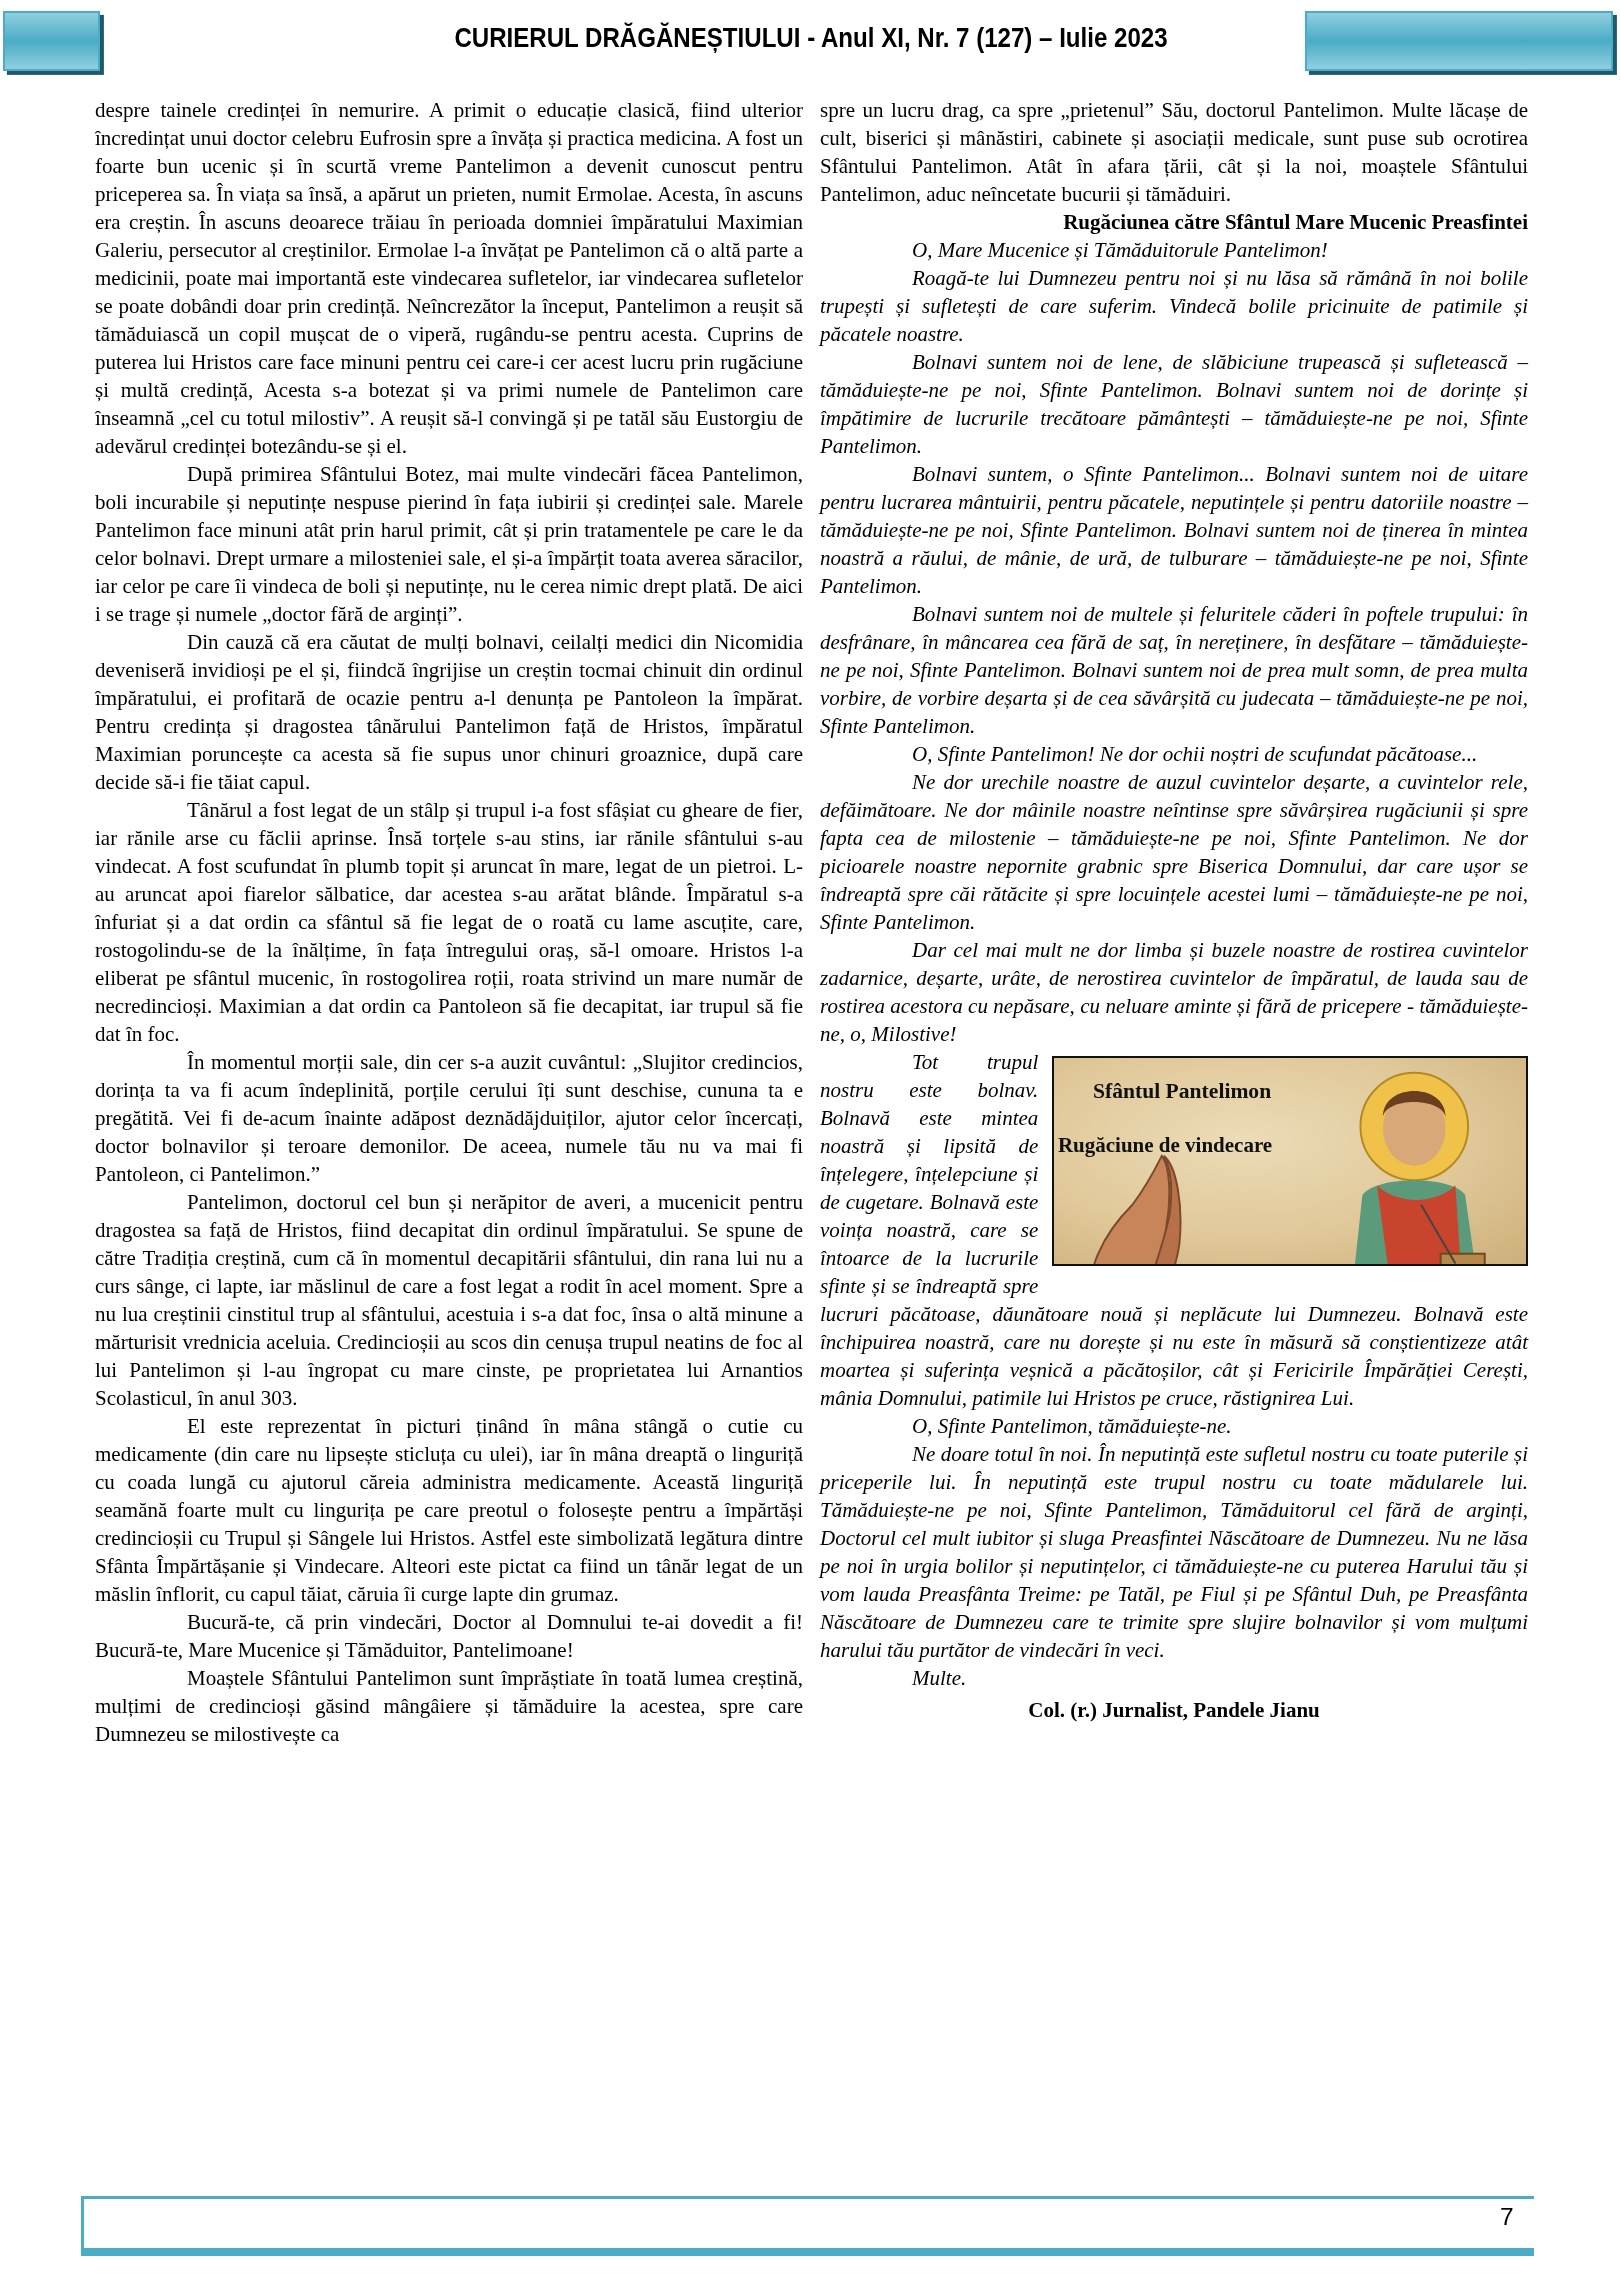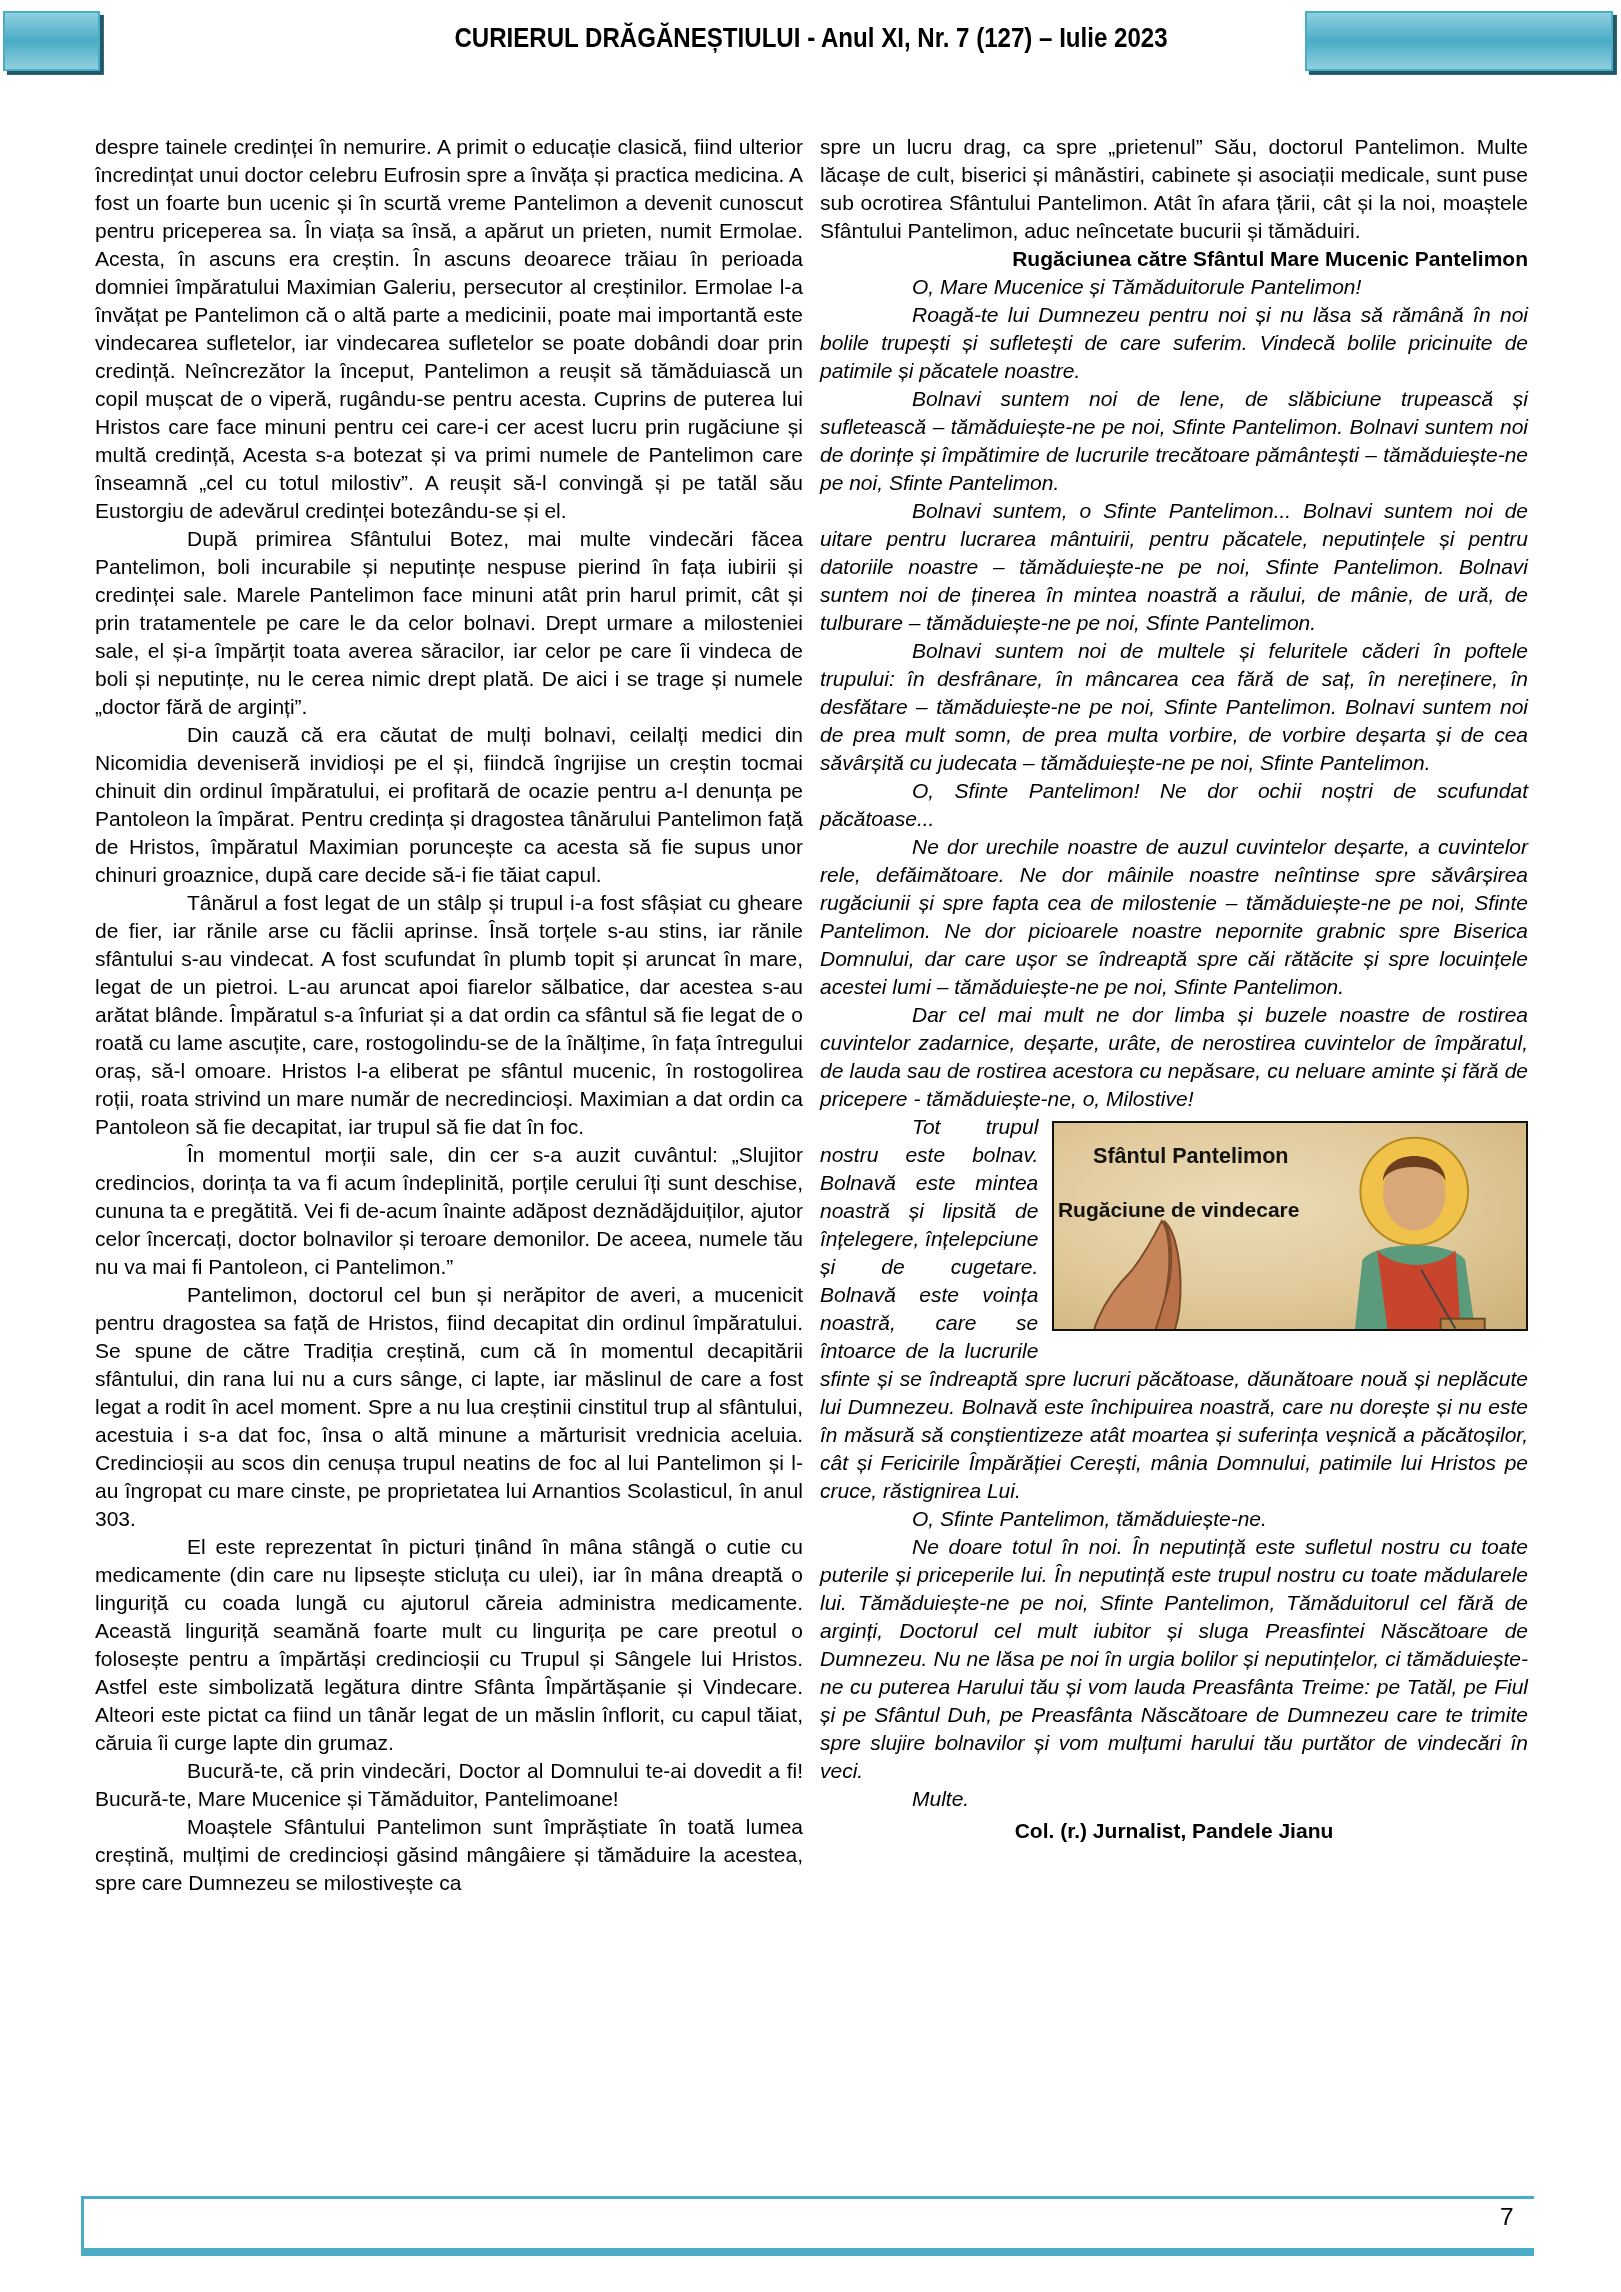--- a/index.html
+++ b/index.html
@@ -10,21 +10,21 @@
     background: linear-gradient(to bottom, #90cfdf 0%, #4aacc6 50%, #90cfdf 100%);
     border: 2.9px solid #4aacc6; box-shadow: 3.9px 3.9px 0 #215968; }
   .hdr-box.left { left: 2.9px; }
   .hdr-box.right { left: 1305px; width: 308px; }
   .hdr-box.left { width: 97px; }
   .hdr-title { position: absolute; top: 21.6px; left: 0; width: 1621px; text-align: center;
     font-family: "Liberation Sans Narrow", "Liberation Sans", sans-serif; font-weight: bold;
     font-size: 28px; letter-spacing: 0px; transform: scaleX(0.86); transform-origin: 814px 0; }
 
   .col { position: absolute; top: 96px; font-size: 21px; line-height: 28px; text-align: justify;
-    font-family: Liberation Sans, sans-serif; margin-top: 37px; }
+    font-family: Liberation Serif, serif; }
   .col-left { left: 95px; width: 708px; }
   .col-right { left: 820px; width: 708px; }
   .col p { text-indent: 0; }
   .col p.ind { text-indent: 92px; }
 
   .col .it { font-style: italic; }
   .prayer-title { font-weight: bold; text-indent: 92px; text-align: right; }
 
   .figure { float: right; width: 476px; height: 210px; margin: 7.8px 0 7.8px 13.7px;
     border: 2.9px solid #111; position: relative; overflow: hidden;
@@ -53,21 +53,21 @@
   <p class="ind">Tânărul a fost legat de un stâlp și trupul i-a fost sfâșiat cu gheare de fier, iar rănile arse cu făclii aprinse. Însă torțele s-au stins, iar rănile sfântului s-au vindecat. A fost scufundat în plumb topit și aruncat în mare, legat de un pietroi. L-au aruncat apoi fiarelor sălbatice, dar acestea s-au arătat blânde. Împăratul s-a înfuriat și a dat ordin ca sfântul să fie legat de o roată cu lame ascuțite, care, rostogolindu-se de la înălțime, în fața întregului oraș, să-l omoare. Hristos l-a eliberat pe sfântul mucenic, în rostogolirea roții, roata strivind un mare număr de necredincioși. Maximian a dat ordin ca Pantoleon să fie decapitat, iar trupul să fie dat în foc.</p>
   <p class="ind">În momentul morții sale, din cer s-a auzit cuvântul: „Slujitor credincios, dorința ta va fi acum îndeplinită, porțile cerului îți sunt deschise, cununa ta e pregătită. Vei fi de-acum înainte adăpost deznădăjduiților, ajutor celor încercați, doctor bolnavilor și teroare demonilor. De aceea, numele tău nu va mai fi Pantoleon, ci Pantelimon.”</p>
   <p class="ind">Pantelimon, doctorul cel bun și nerăpitor de averi, a mucenicit pentru dragostea sa față de Hristos, fiind decapitat din ordinul împăratului. Se spune de către Tradiția creștină, cum că în momentul decapitării sfântului, din rana lui nu a curs sânge, ci lapte, iar măslinul de care a fost legat a rodit în acel moment. Spre a nu lua creștinii cinstitul trup al sfântului, acestuia i s-a dat foc, însa o altă minune a mărturisit vrednicia aceluia. Credincioșii au scos din cenușa trupul neatins de foc al lui Pantelimon și l-au îngropat cu mare cinste, pe proprietatea lui Arnantios Scolasticul, în anul 303.</p>
   <p class="ind">El este reprezentat în picturi ținând în mâna stângă o cutie cu medicamente (din care nu lipsește sticluța cu ulei), iar în mâna dreaptă o linguriță cu coada lungă cu ajutorul căreia administra medicamente. Această linguriță seamănă foarte mult cu lingurița pe care preotul o folosește pentru a împărtăși credincioșii cu Trupul și Sângele lui Hristos. Astfel este simbolizată legătura dintre Sfânta Împărtășanie și Vindecare. Alteori este pictat ca fiind un tânăr legat de un măslin înflorit, cu capul tăiat, căruia îi curge lapte din grumaz.</p>
   <p class="ind">Bucură-te, că prin vindecări, Doctor al Domnului te-ai dovedit a fi! Bucură-te, Mare Mucenice și Tămăduitor, Pantelimoane!</p>
   <p class="ind">Moaștele Sfântului Pantelimon sunt împrăștiate în toată lumea creștină, mulțimi de credincioși găsind mângâiere și tămăduire la acestea, spre care Dumnezeu se milostivește ca</p>
 </div>
 
 <div class="col col-right">
   <p>spre un lucru drag, ca spre „prietenul” Său, doctorul Pantelimon. Multe lăcașe de cult, biserici și mânăstiri, cabinete și asociații medicale, sunt puse sub ocrotirea Sfântului Pantelimon. Atât în afara țării, cât și la noi, moaștele Sfântului Pantelimon, aduc neîncetate bucurii și tămăduiri.</p>
-  <p class="prayer-title">Rugăciunea către Sfântul Mare Mucenic Pantelimon</p>
+  <p class="prayer-title">Rugăciunea către Sfântul Mare Mucenic Preasfintei</p>
   <p class="ind it">O, Mare Mucenice și Tămăduitorule Pantelimon!</p>
   <p class="ind it">Roagă-te lui Dumnezeu pentru noi și nu lăsa să rămână în noi bolile trupești și sufletești de care suferim. Vindecă bolile pricinuite de patimile și păcatele noastre.</p>
   <p class="ind it">Bolnavi suntem noi de lene, de slăbiciune trupească și sufletească – tămăduiește-ne pe noi, Sfinte Pantelimon. Bolnavi suntem noi de dorințe și împătimire de lucrurile trecătoare pământești – tămăduiește-ne pe noi, Sfinte Pantelimon.</p>
   <p class="ind it">Bolnavi suntem, o Sfinte Pantelimon... Bolnavi suntem noi de uitare pentru lucrarea mântuirii, pentru păcatele, neputințele și pentru datoriile noastre – tămăduiește-ne pe noi, Sfinte Pantelimon. Bolnavi suntem noi de ținerea în mintea noastră a răului, de mânie, de ură, de tulburare – tămăduiește-ne pe noi, Sfinte Pantelimon.</p>
   <p class="ind it">Bolnavi suntem noi de multele și feluritele căderi în poftele trupului: în desfrânare, în mâncarea cea fără de saț, în nereținere, în desfătare – tămăduiește-ne pe noi, Sfinte Pantelimon. Bolnavi suntem noi de prea mult somn, de prea multa vorbire, de vorbire deșarta și de cea săvârșită cu judecata – tămăduiește-ne pe noi, Sfinte Pantelimon.</p>
   <p class="ind it">O, Sfinte Pantelimon! Ne dor ochii noștri de scufundat păcătoase...</p>
   <p class="ind it">Ne dor urechile noastre de auzul cuvintelor deșarte, a cuvintelor rele, defăimătoare. Ne dor mâinile noastre neîntinse spre săvârșirea rugăciunii și spre fapta cea de milostenie – tămăduiește-ne pe noi, Sfinte Pantelimon. Ne dor picioarele noastre nepornite grabnic spre Biserica Domnului, dar care ușor se îndreaptă spre căi rătăcite și spre locuințele acestei lumi – tămăduiește-ne pe noi, Sfinte Pantelimon.</p>
   <p class="ind it">Dar cel mai mult ne dor limba și buzele noastre de rostirea cuvintelor zadarnice, deșarte, urâte, de nerostirea cuvintelor de împăratul, de lauda sau de rostirea acestora cu nepăsare, cu neluare aminte și fără de pricepere  - tămăduiește-ne, o, Milostive!</p>
   <div class="figure">
     <svg width="470" height="274" viewBox="0 0 480 280">

